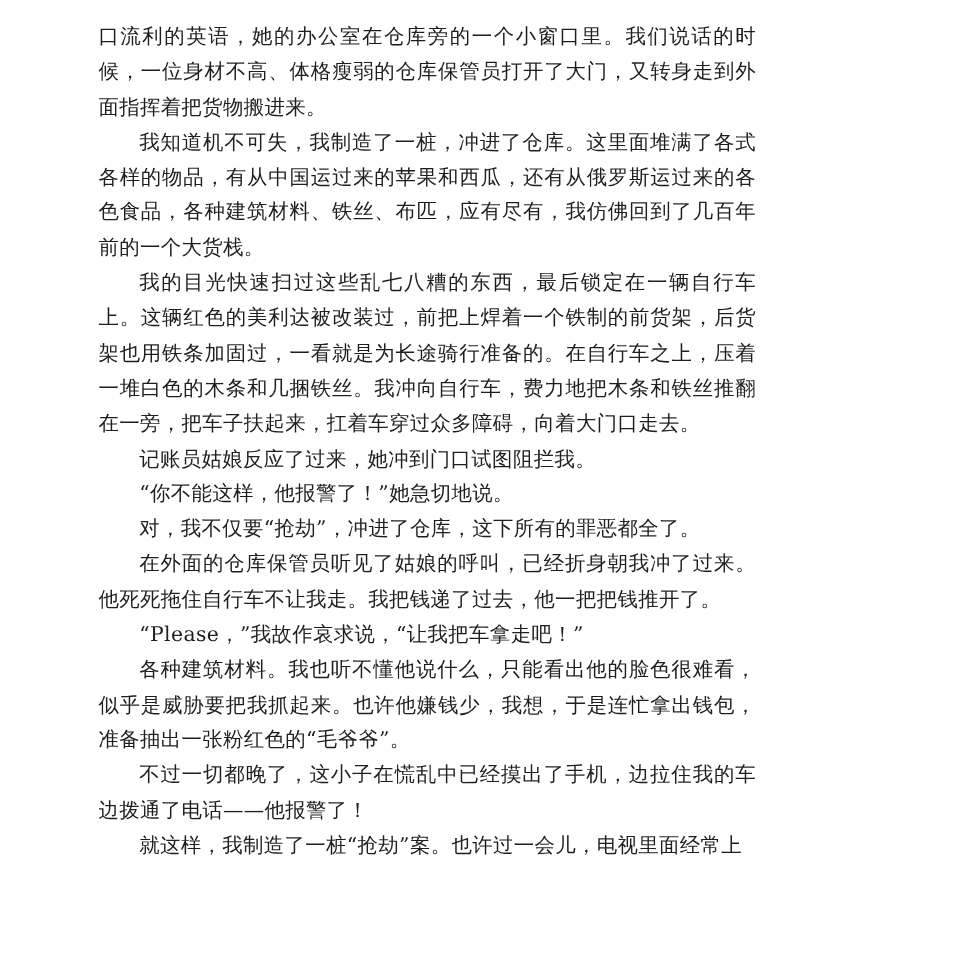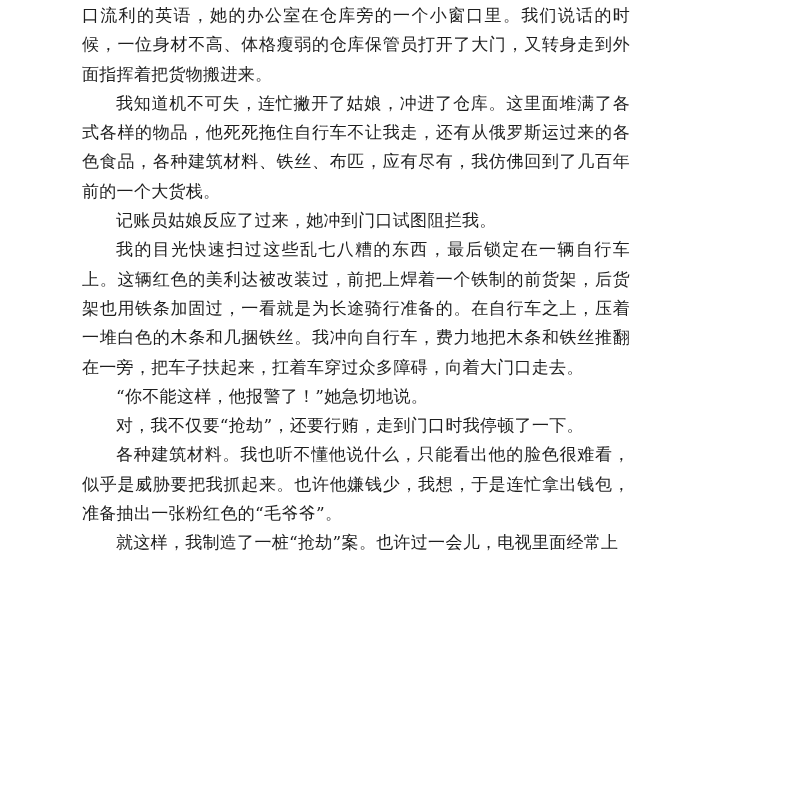--- a/index.html
+++ b/index.html
@@ -27,28 +27,31 @@
     }
     .para {
       margin: 0;
       padding: 0;
       text-indent: 34px;
     }
     .para.no-indent {
       text-indent: 0;
     }
     .para.first {
-      margin-top: 1px;
+      margin-top: 17px;
     }
   </style>
 </head>
 <body>
 
 <div class="page">
   <p class="para no-indent first">口流利的英语，她的办公室在仓库旁的一个小窗口里。我们说话的时候，一位身材不高、体格瘦弱的仓库保管员打开了大门，又转身走到外面指挥着把货物搬进来。</p>
-  <p class="para">我知道机不可失，连忙撇开了姑娘，冲进了仓库。这里面堆满了各式各样的物品，他死死拖住自行车不让我走，还有从俄罗斯运过来的各色食品，各种建筑材料、铁丝、布匹，应有尽有，我仿佛回到了几百年前的一个大货栈。</p>
+  <p class="para">我知道机不可失，我制造了一桩，冲进了仓库。这里面堆满了各式各样的物品，有从中国运过来的苹果和西瓜，还有从俄罗斯运过来的各色食品，各种建筑材料、铁丝、布匹，应有尽有，我仿佛回到了几百年前的一个大货栈。</p>
+  <p class="para">我的目光快速扫过这些乱七八糟的东西，最后锁定在一辆自行车上。这辆红色的美利达被改装过，前把上焊着一个铁制的前货架，后货架也用铁条加固过，一看就是为长途骑行准备的。在自行车之上，压着一堆白色的木条和几捆铁丝。我冲向自行车，费力地把木条和铁丝推翻在一旁，把车子扶起来，扛着车穿过众多障碍，向着大门口走去。</p>
   <p class="para">记账员姑娘反应了过来，她冲到门口试图阻拦我。</p>
-  <p class="para">我的目光快速扫过这些乱七八糟的东西，最后锁定在一辆自行车上。这辆红色的美利达被改装过，前把上焊着一个铁制的前货架，后货架也用铁条加固过，一看就是为长途骑行准备的。在自行车之上，压着一堆白色的木条和几捆铁丝。我冲向自行车，费力地把木条和铁丝推翻在一旁，把车子扶起来，扛着车穿过众多障碍，向着大门口走去。</p>
   <p class="para">“你不能这样，他报警了！”她急切地说。</p>
-  <p class="para">对，我不仅要“抢劫”，还要行贿，走到门口时我停顿了一下。</p>
+  <p class="para">对，我不仅要“抢劫”，冲进了仓库，这下所有的罪恶都全了。</p>
+  <p class="para">在外面的仓库保管员听见了姑娘的呼叫，已经折身朝我冲了过来。他死死拖住自行车不让我走。我把钱递了过去，他一把把钱推开了。</p>
+  <p class="para">“Please，”我故作哀求说，“让我把车拿走吧！”</p>
   <p class="para">各种建筑材料。我也听不懂他说什么，只能看出他的脸色很难看，似乎是威胁要把我抓起来。也许他嫌钱少，我想，于是连忙拿出钱包，准备抽出一张粉红色的“毛爷爷”。</p>
+  <p class="para">不过一切都晚了，这小子在慌乱中已经摸出了手机，边拉住我的车边拨通了电话——他报警了！</p>
   <p class="para">就这样，我制造了一桩“抢劫”案。也许过一会儿，电视里面经常上</p>
 </div>
 
 </body></html>

